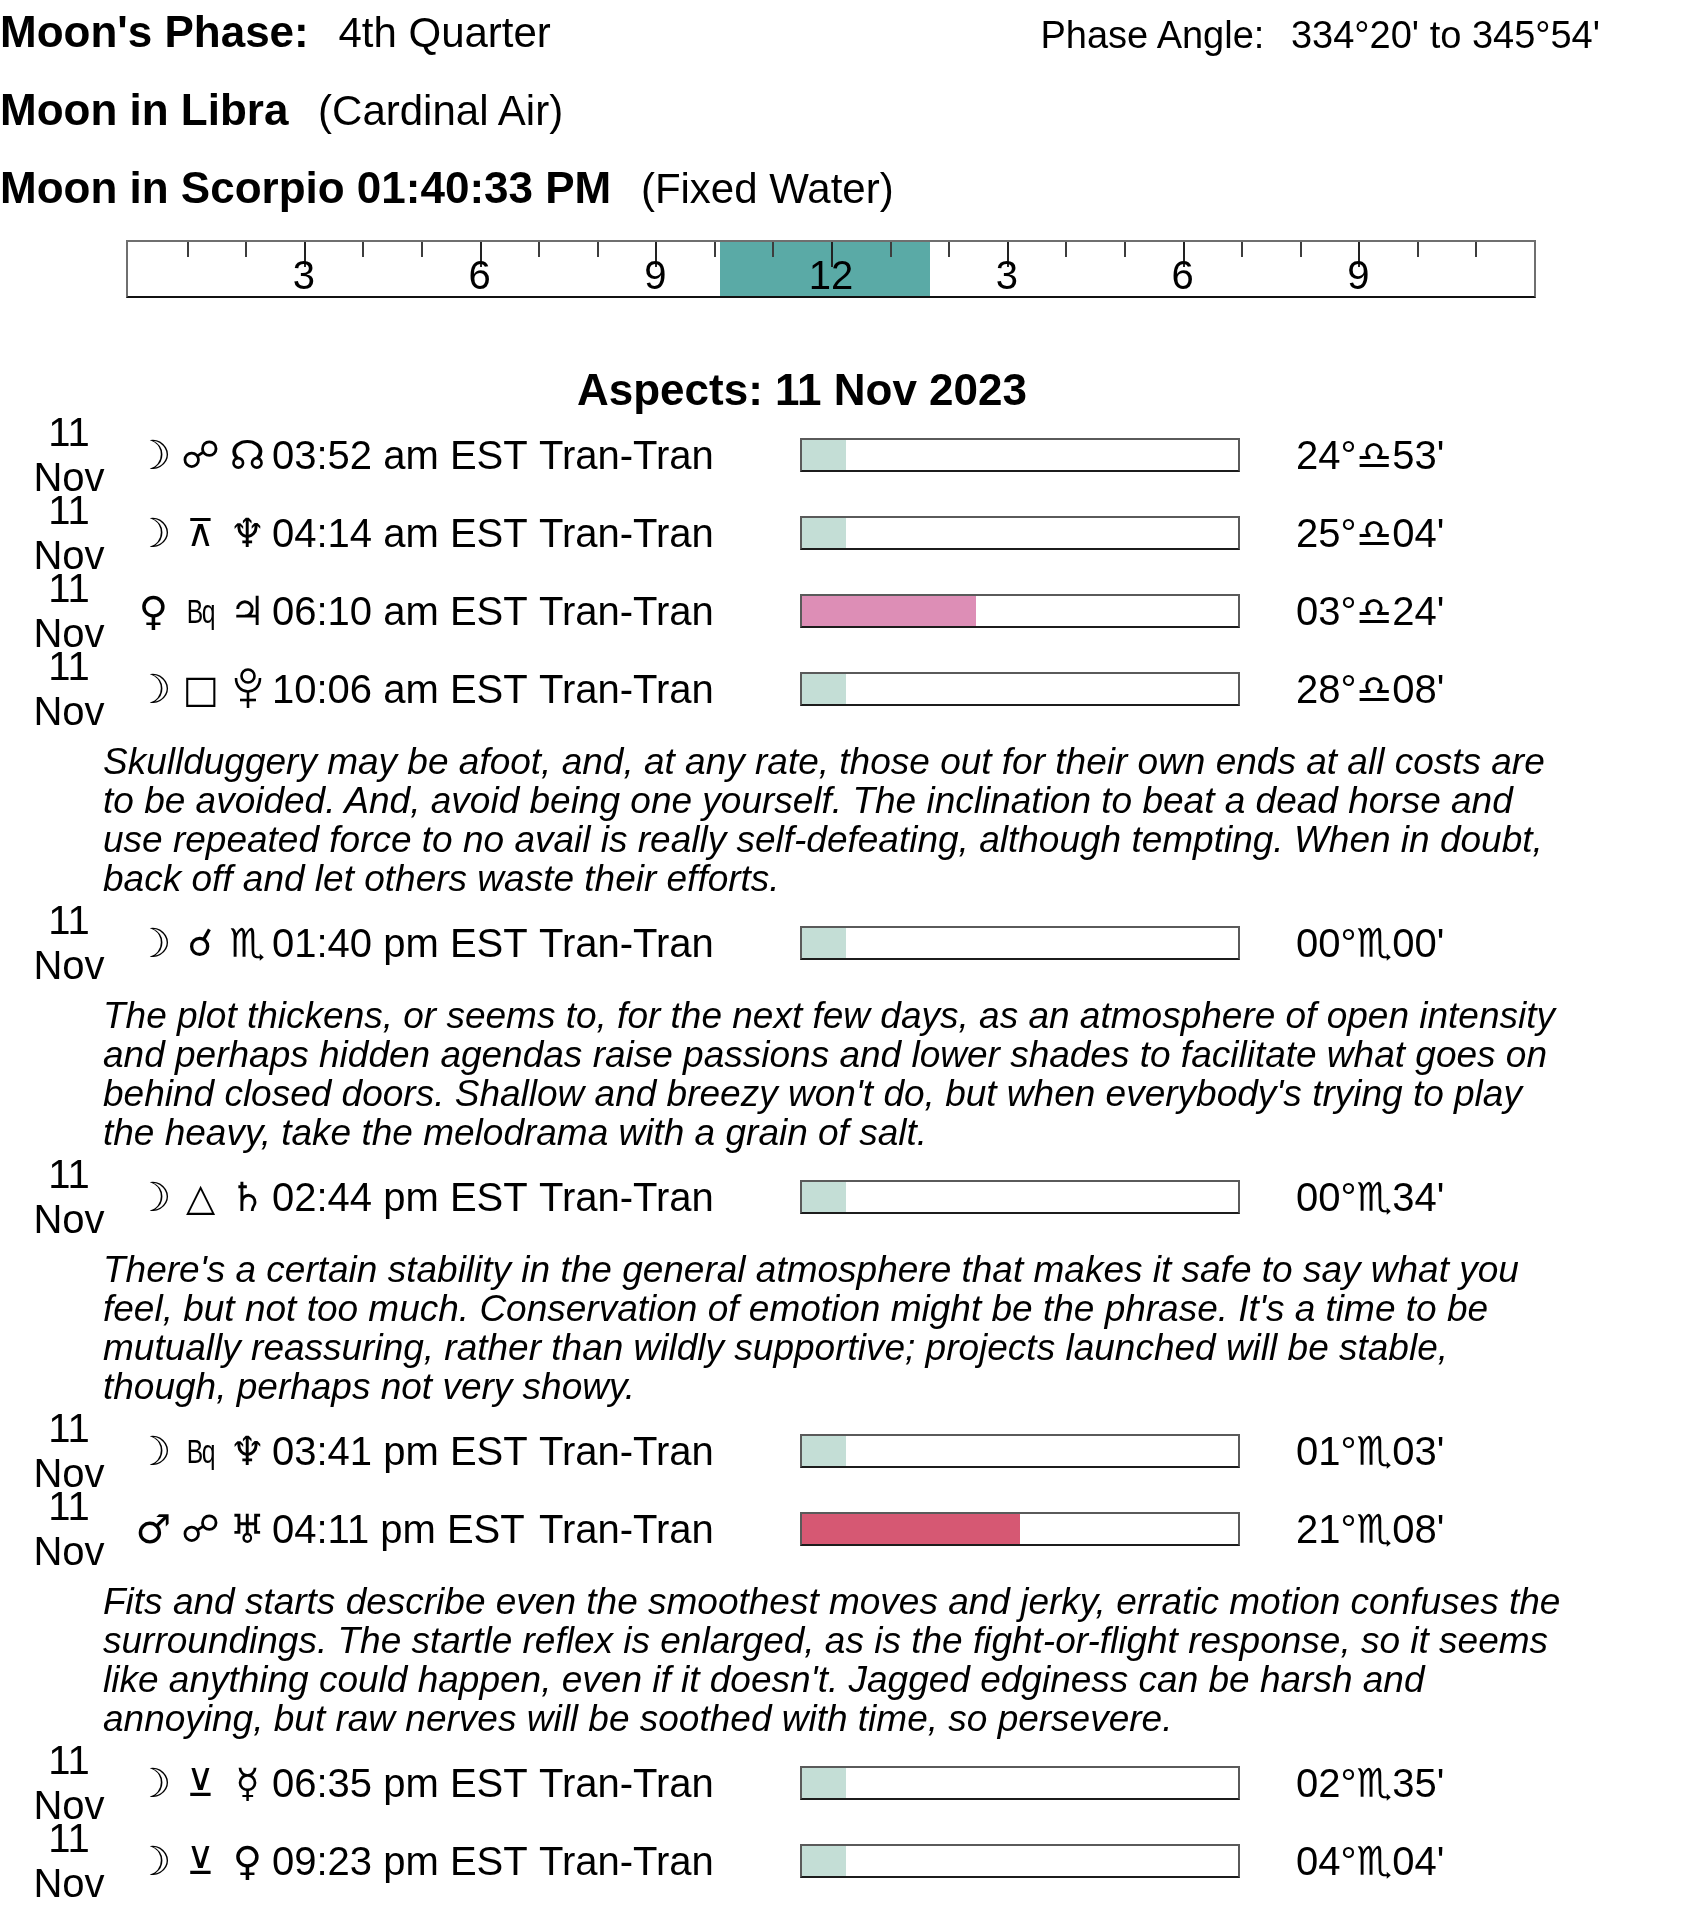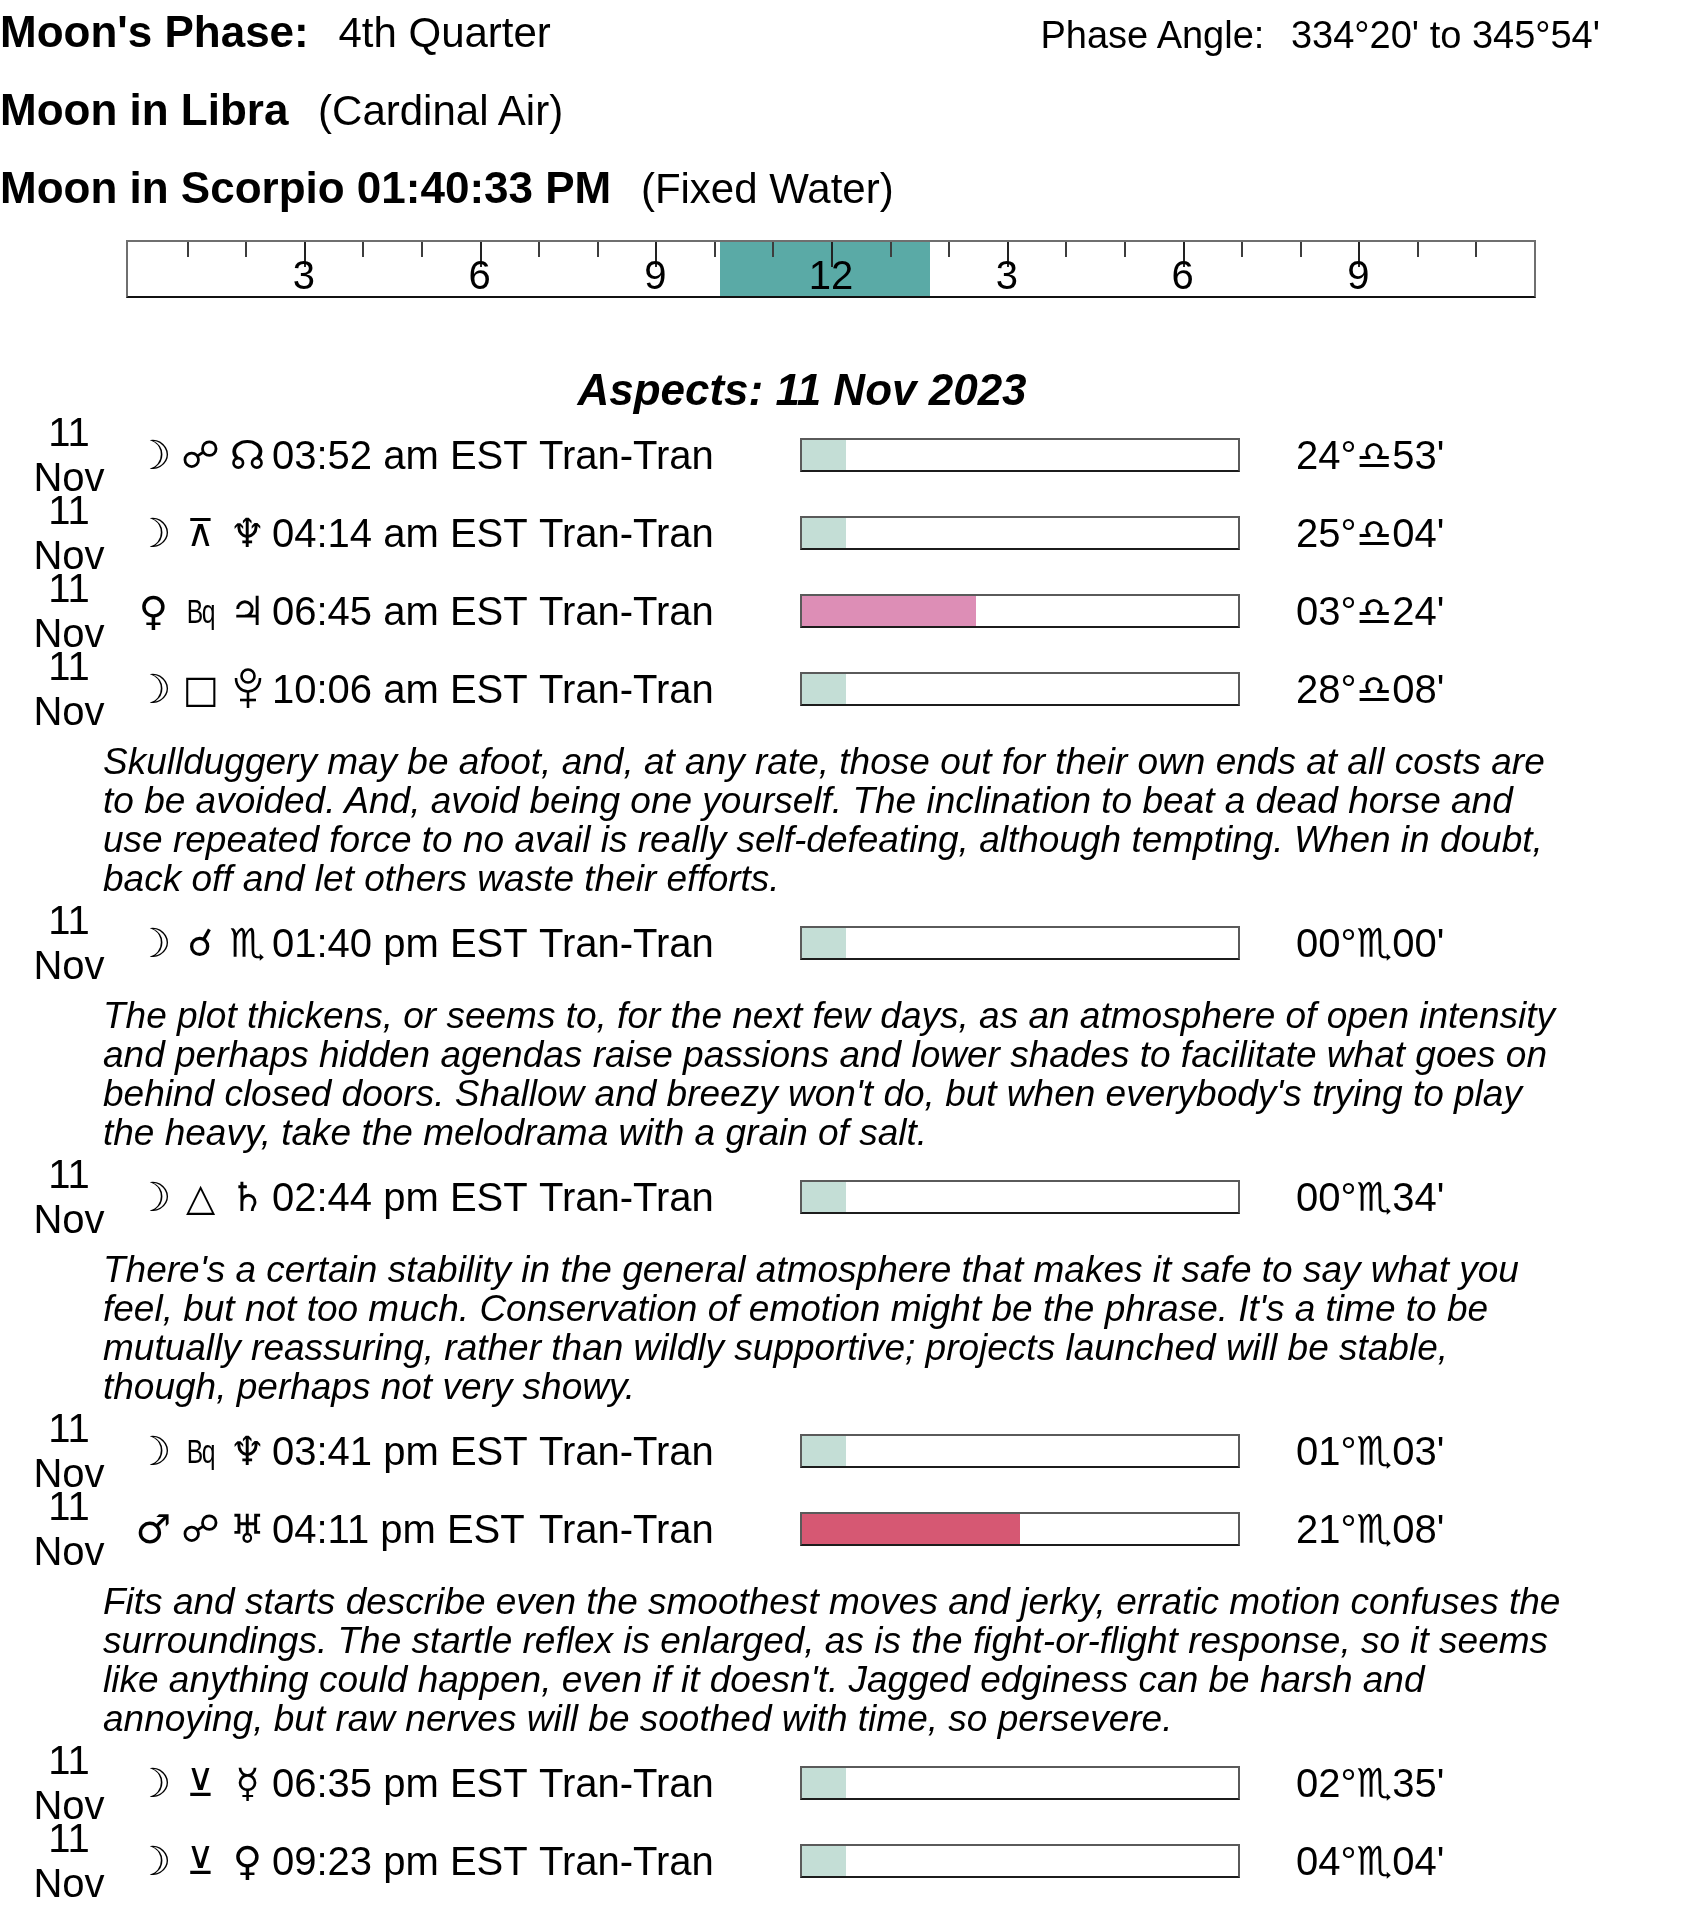--- a/index.html
+++ b/index.html
@@ -38,21 +38,21 @@
   .tick{position:absolute;top:0;width:2px;height:15px;background:#3d3d3d;}
   .tick.major{height:25px;background:#222;}
   .tl-label{
     position:absolute;bottom:1px;transform:translateX(-50%);
     font-size:40px;line-height:1;color:#000;
   }
   
   .aspects-title{
     width:1604px;text-align:center;
     margin-top:66px;
-    font-weight:bold;font-size:44px;line-height:52px;font-style:italic;
+    font-weight:bold;font-size:44px;line-height:52px;
   }
   .rows{padding-left:8px;}
   .row{display:flex;align-items:center;height:78px;font-size:40px;}
   .c-date{width:122px;text-align:center;}
   .c-syms{width:142px;display:flex;align-items:center;}
   .sym{
     display:inline-block;width:47px;text-align:center;
     font-family:"DejaVu Sans",sans-serif;font-size:40px;line-height:1;
   }
   .sym.aspect{font-size:38px;}
@@ -168,21 +168,21 @@
       <span class="c-deg">25°♎04'</span>
     </div>
 
     <div class="row">
       <span class="c-date">11 Nov</span>
       <span class="c-syms">
         <span class="sym">♀</span>
         <span class="sym bq">Bq</span>
         <span class="sym">♃</span>
       </span>
-      <span class="c-time">06:45 am EST</span>
+      <span class="c-time">06:10 am EST</span>
       <span class="c-type">Tran-Tran</span>
       <span class="c-bar">
         <span class="bar-fill" style="width: 40%; background: rgb(221, 142, 182);"></span>
       </span>
       <span class="c-deg">03°♎24'</span>
     </div>
 
     <div class="row">
       <span class="c-date">11 Nov</span>
       <span class="c-syms">

